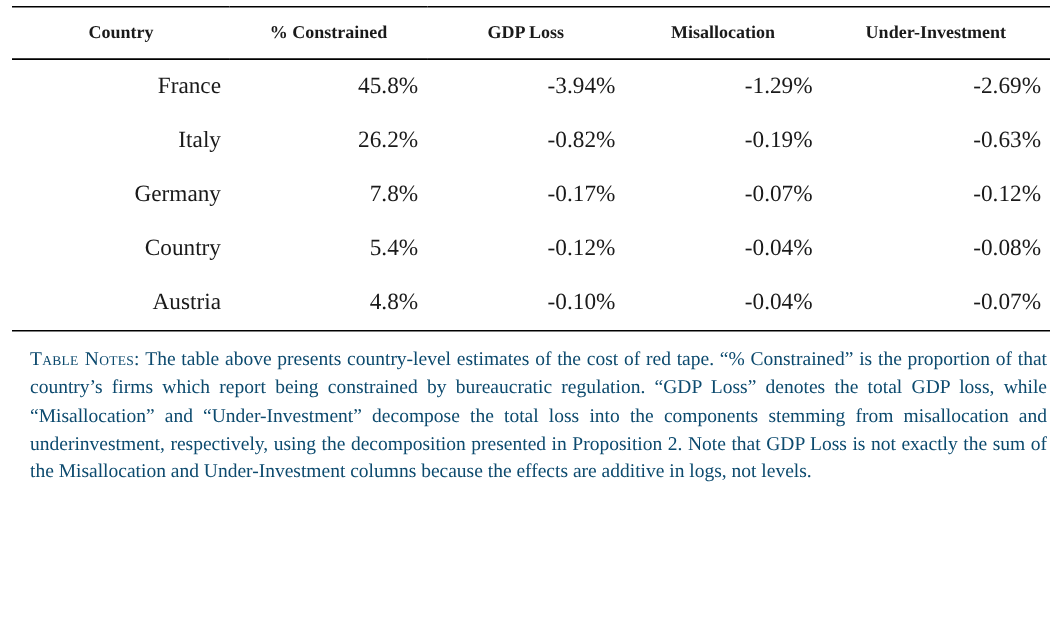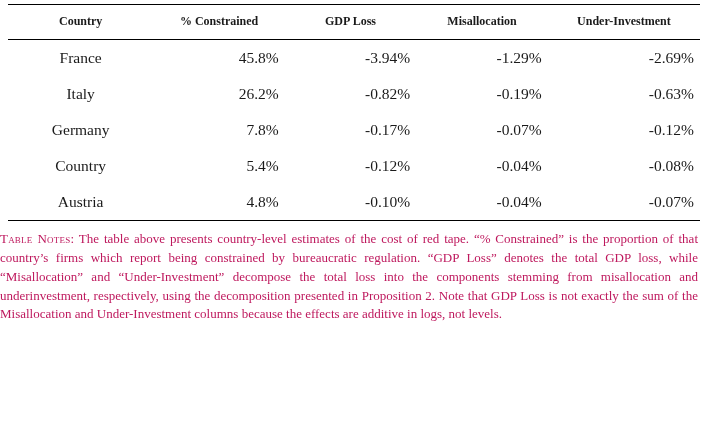--- a/index.html
+++ b/index.html
@@ -37,35 +37,34 @@
   }
   .rule-bottom {
     border-bottom: 1.6px solid #000;
   }
   table.data-table tbody td {
     padding: 9px 6px;
     text-align: right;
     white-space: nowrap;
   }
   table.data-table tbody td.country-cell {
-    text-align: center;
   }
   
   col.c-country { width: 21%; }
   col.c-constrained { width: 19%; }
   col.c-gdp { width: 19%; }
   col.c-misalloc { width: 19%; }
   col.c-underinv { width: 22%; }
 
   .notes {
-    padding: 9px 10px 0 0;
+    padding: 9px 10px 0 20px;
     font-size: 13px;
     line-height: 1.45;
     text-align: justify;
-    color: #be185d;
+    color: #0c4a6e;
   }
   .notes .notes-label {
     font-variant: small-caps;
     letter-spacing: 0.2px;
   }
   .notes-body {
     display: inline;
   }
   .bottom-rule {
     border-top: 1.6px solid #000;

